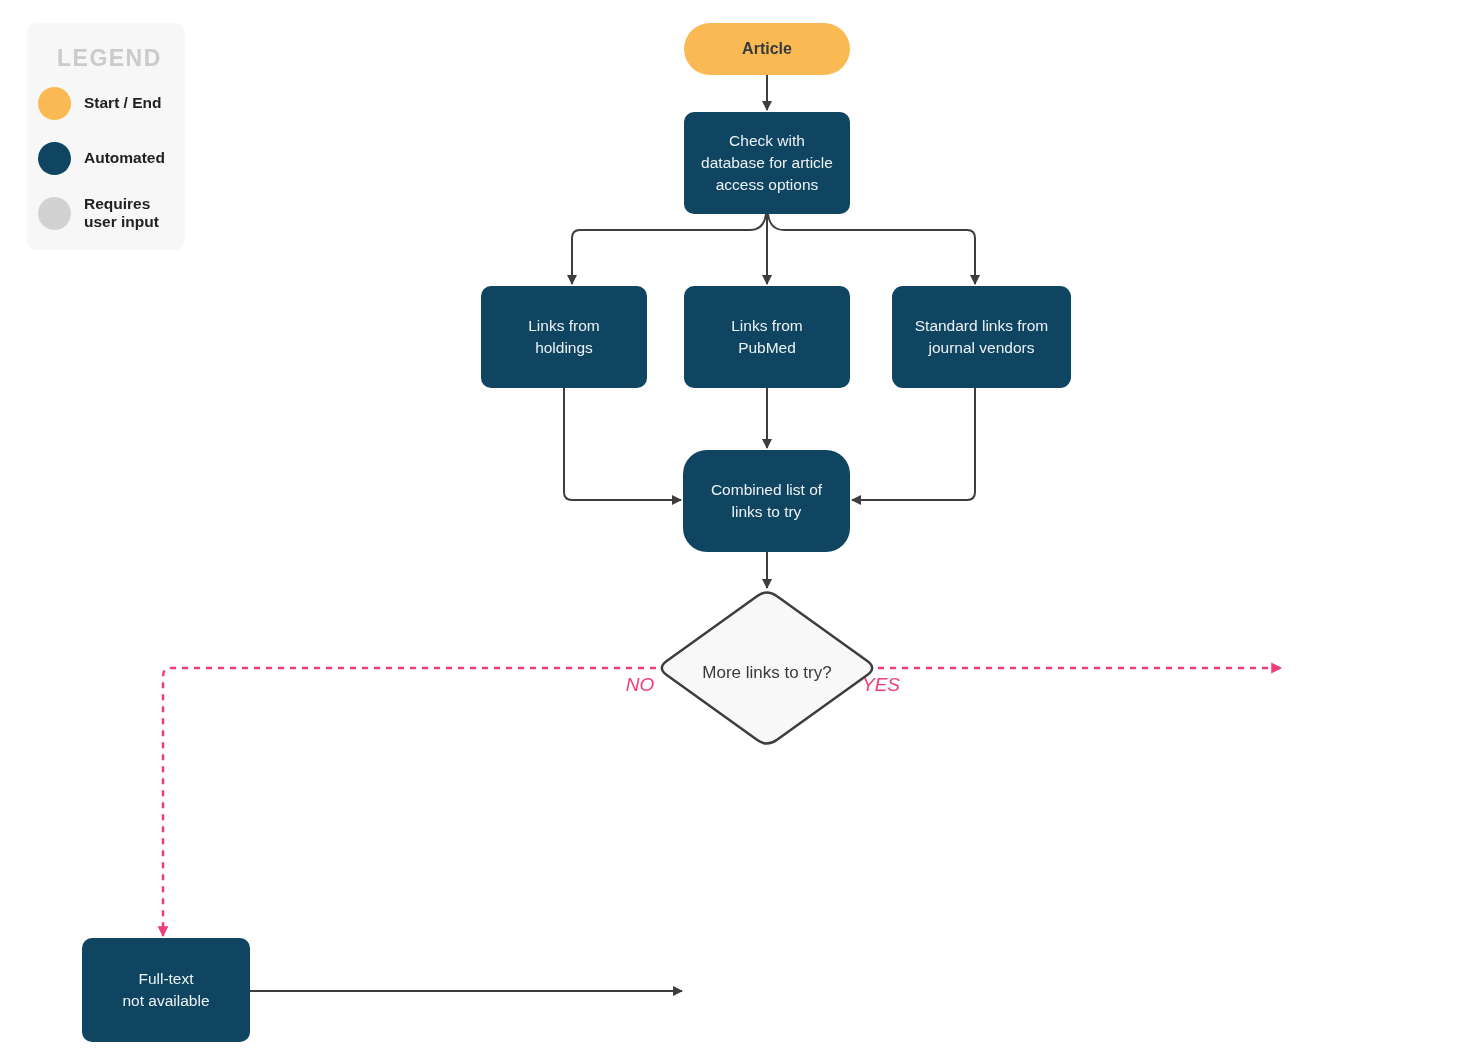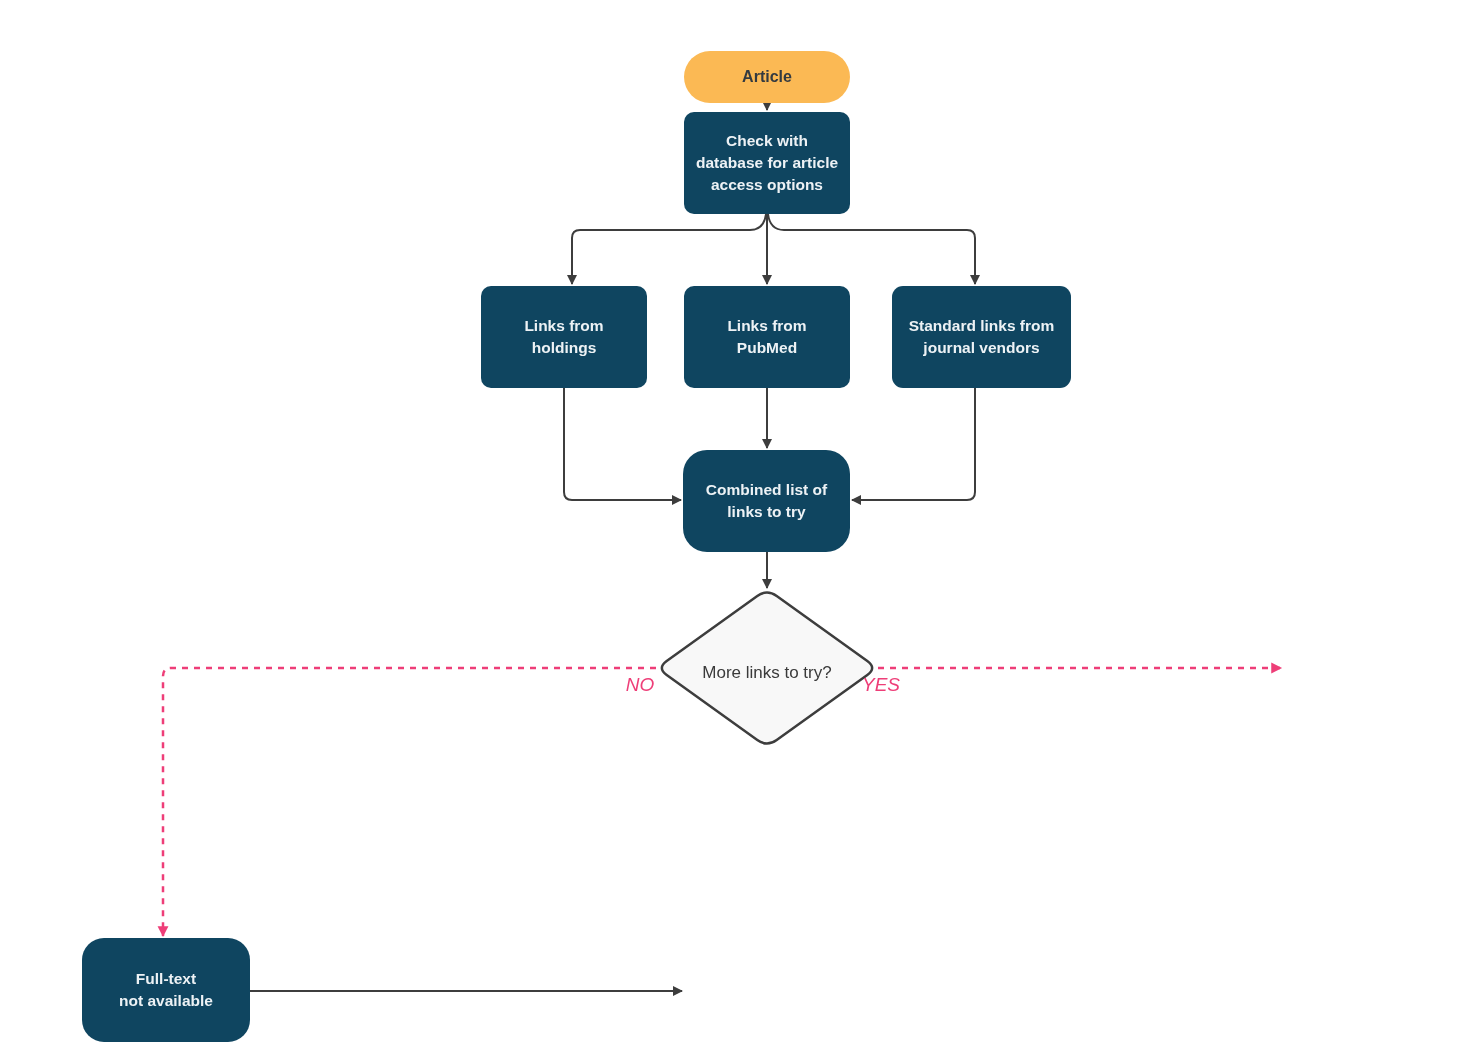--- a/index.html
+++ b/index.html
@@ -25,27 +25,26 @@
     box-sizing: border-box;
   }
   .pre { white-space: pre-line; }
 
   .pill {
     background: #FBB954;
     border-radius: 26px;
     color: #333A40;
     font-weight: 700;
     font-size: 16px;
-    margin-top: 28px;
   }
   .process {
     background: #0F4560;
     border-radius: 10px;
     color: #EDF2F5;
-    font-weight: 700;
+    font-weight: 400;
     font-size: 15.5px;
     line-height: 1.42;
     padding: 6px;
   }
   .decision-label {
     color: #3A3A3A;
     font-size: 17px;
     font-weight: 400;
   }
   .edge-label {
@@ -57,21 +56,21 @@
   }
 
   #n-article   { left: 684px;  top: 23px;  width: 166px; height: 52px; }
   #n-check     { left: 684px;  top: 112px; width: 166px; height: 102px; }
   #n-holdings  { left: 481px;  top: 286px; width: 166px; height: 102px; }
   #n-pubmed    { left: 684px;  top: 286px; width: 166px; height: 102px; }
   #n-vendors   { left: 892px;  top: 286px; width: 179px; height: 102px; border-radius: 11px; }
   #n-combined  { left: 683px;  top: 450px; width: 167px; height: 102px; border-radius: 24px; }
   #n-decision-label { left: 667px; top: 655px; width: 200px; justify-content: center; margin-top: 8px; }
   #n-trynext   { left: 1283px; top: 617px; width: 169px; height: 101px; }
-  #n-fulltext  { left: 82px;   top: 938px; width: 168px; height: 104px; border-radius: 22px; }
+  #n-fulltext  { left: 82px;   top: 938px; width: 168px; height: 104px; }
   #n-notify    { left: 684px;  top: 965px; width: 167px; height: 52px; }
 
   #lbl-no  { left: 618px; top: 674px; width: 44px; text-align: center; }
   #lbl-yes { left: 862px; top: 674px; }
 
   
   .legend {
     position: absolute;
     left: 27px; top: 23px;
     width: 158px; height: 227px;
@@ -138,20 +137,36 @@
 
     <g fill="none" stroke="#EE3E78" stroke-width="2.5" stroke-dasharray="6 6">
       <path d="M878,668 L1281,668" marker-end="url(#arrow-pink)"></path>
       <path d="M656,668 L171,668 Q163,668 163,676 L163,936" marker-end="url(#arrow-pink)"></path>
     </g>
 
     <path d="M776.7,596.0 L867.3,661.0 Q877,668 867.3,675.0 L776.7,740.0 Q767,747 757.3,740.0
              L666.7,675.0 Q657,668 666.7,661.0 L757.3,596.0 Q767,589 776.7,596.0 Z" fill="#F8F8F8" stroke="#3D3D3D" stroke-width="2.5"></path>
   </svg>
 
+  <div class="legend">
+    <div class="legend-title">LEGEND</div>
+    <div class="legend-item row-0">
+      <span class="legend-swatch sw-0"></span>
+      <span class="legend-label">Start / End</span>
+    </div>
+    <div class="legend-item row-1">
+      <span class="legend-swatch sw-1"></span>
+      <span class="legend-label">Automated</span>
+    </div>
+    <div class="legend-item row-2">
+      <span class="legend-swatch sw-2"></span>
+      <span class="legend-label pre">Requires
+user input</span>
+    </div>
+  </div>
 
   <div id="n-article" class="node pill">
     <span class="pre">Article</span>
   </div>
 
   <div id="n-check" class="node process">
     <span class="pre">Check with
 database for article
 access options</span>
   </div>

